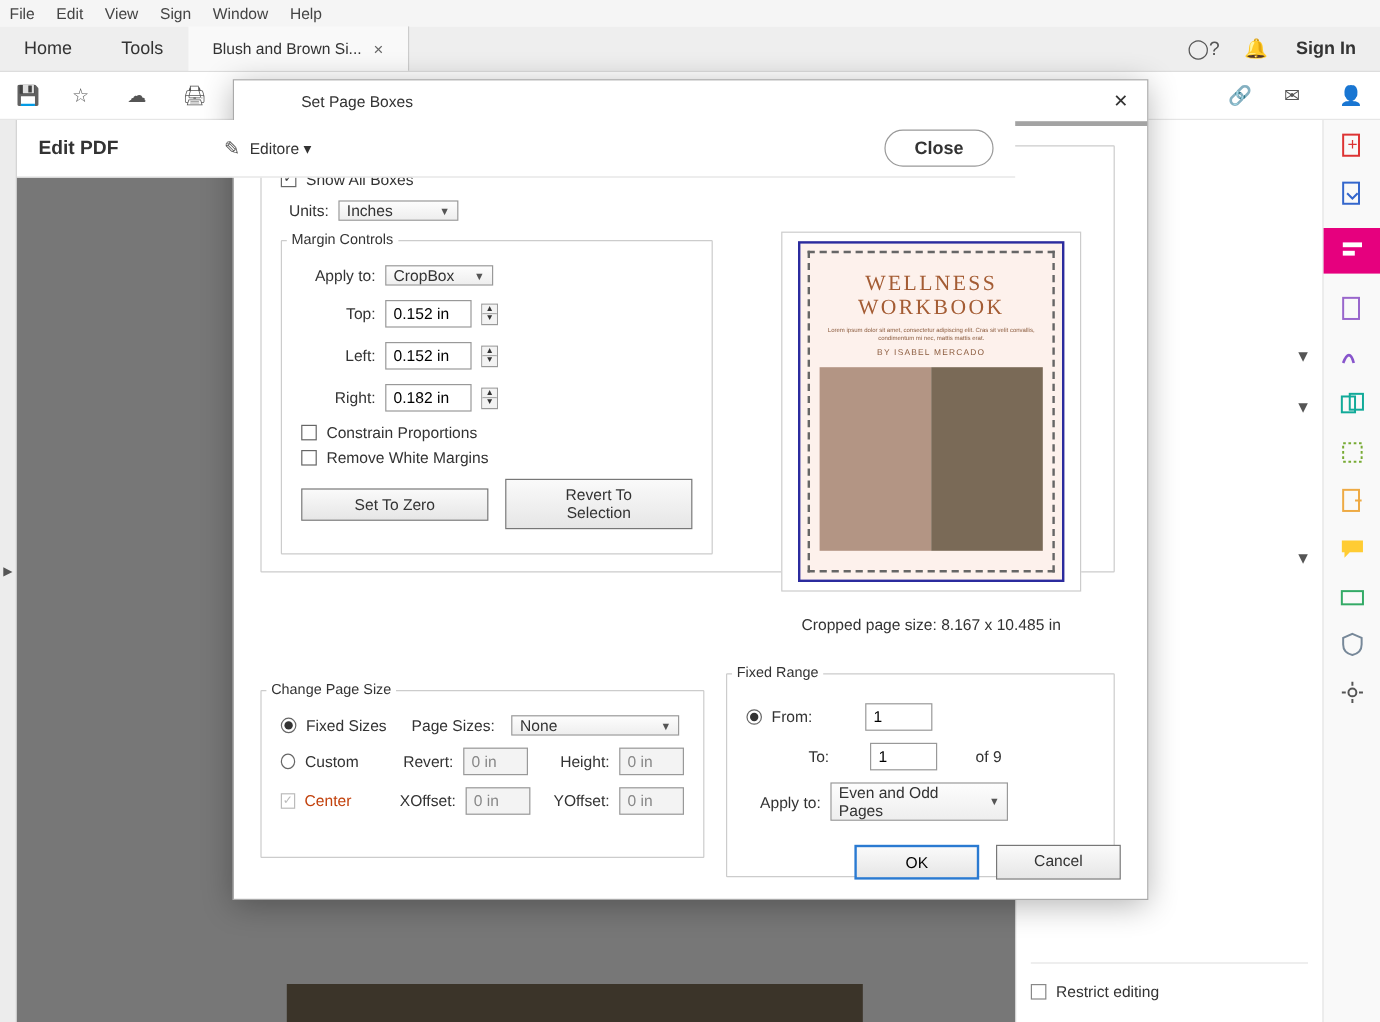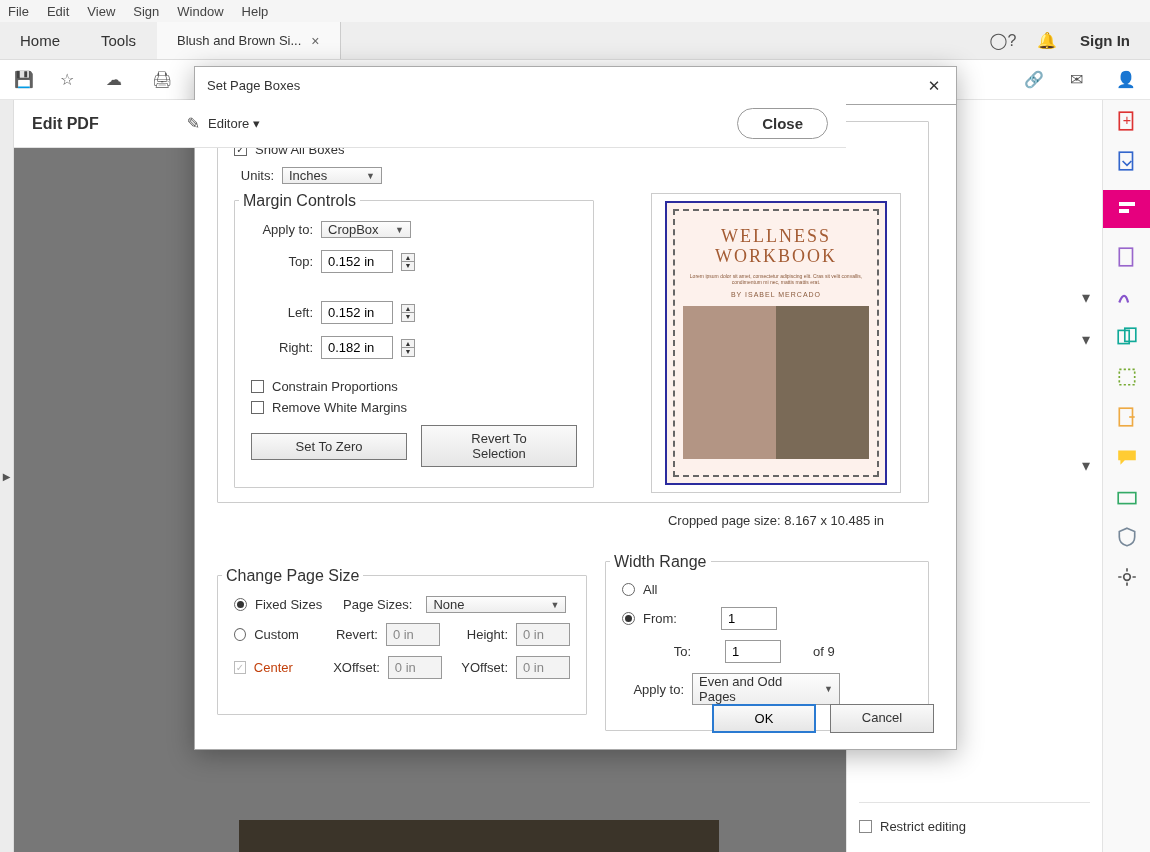--- a/index.html
+++ b/index.html
@@ -43,27 +43,27 @@
 .rightpanel .cb { width:13px; height:13px; border:1px solid #888; }
 
 
 .iconrail { width: 48px; background: #f9f9f9; border-left: 1px solid #e3e3e3; display: flex; flex-direction: column; align-items: center; padding-top: 10px; gap: 18px; }
 .iconrail .rbox { width: 22px; height: 22px; }
 .iconrail .active { background: #e6007e; width:48px; height:38px; display:flex; align-items:center; justify-content:center; }
 
 
 .overlay { position: absolute; inset: 0; }
 .dialog { position: absolute; left: 194px; top: 66px; width: 763px; height: 684px; background: #fff; border: 1px solid #aaa; box-shadow: 0 5px 25px rgba(0,0,0,0.3); }
-.dlg-title { height: 38px; display: flex; align-items: center; padding: 0 12px; border-bottom: 1px solid #a3a3a3; }
+.dlg-title { height: 38px; display: flex; align-items: center; padding: 0 12px; border-bottom: 4px solid #a3a3a3; margin-left: 44px; }
 .dlg-title .t { font-size: 13px; color: #333; }
 .dlg-title .x { margin-left: auto; width: 20px; height: 20px; display: flex; align-items: center; justify-content: center; cursor: pointer; font-size:15px; }
 .dlg-body { padding: 16px 22px; position: relative; height: calc(100% - 38px); }
 
 .groupbox { border: 1px solid #ccc; border-radius: 1px; padding: 14px 16px; position: relative; }
-.grouplabel { font-size: 16px; color: #333; position: absolute; top: -9px; left: 4px; background: #fff; padding: 0 4px; }
+.grouplabel { font-size: 12px; color: #333; position: absolute; top: -9px; left: 4px; background: #fff; padding: 0 4px; }
 
 .fldrow { display: flex; align-items: center; gap: 8px; margin: 6px 0; }
 .fldrow label { text-align: right; color: #333; }
 .input { border: 1px solid #999; background: #fff; padding: 3px 6px; font-size: 13px; }
 .numinput { width: 72px; }
 .spinner { width: 14px; display: inline-flex; flex-direction: column; border:1px solid #999; }
 .spinner .s { height: 8px; display:flex; align-items:center; justify-content:center; font-size:7px; background:#f3f3f3; }
 .spinner .s:first-child{border-bottom:1px solid #999;}
 .select { border: 1px solid #999; background: linear-gradient(#fdfdfd,#eee); padding: 0 6px; display: flex; align-items: center; gap: 6px; }
 .select .arrow { margin-left: auto; font-size: 9px; color: #555; }
@@ -281,38 +281,38 @@
           </div>
 
           <div class="fldrow" style="margin-top:12px;">
             <label style="width:62px;">Top:</label>
             <input class="input numinput" value="0.152 in" style="">
             <div class="spinner">
                 <div class="s">▲</div>
                 <div class="s">▼</div>
               </div>
           </div>
-          <div class="fldrow" style="margin-top:28px;">
+          <div class="fldrow" style="margin-top:12px;">
             <label style="width:62px;">Left:</label>
             <input class="input numinput" value="0.152 in" style="">
             <div class="spinner">
                 <div class="s">▲</div>
                 <div class="s">▼</div>
               </div>
           </div>
           <div class="fldrow" style="margin-top:12px;">
             <label style="width:62px;">Right:</label>
             <input class="input numinput" value="0.182 in" style="">
             <div class="spinner">
                 <div class="s">▲</div>
                 <div class="s">▼</div>
               </div>
           </div>
 
-          <div class="fldrow" style="margin-top:20px;">
+          <div class="fldrow" style="margin-top:10px;">
             <span class="checkbox"></span>
             <span>Constrain Proportions</span>
           </div>
           <div class="fldrow">
             <span class="checkbox"></span>
             <span>Remove White Margins</span>
           </div>
 
           <div class="fldrow" style="margin-top:10px; gap:14px;">
             <div class="btn" style="flex:1;">Set To Zero</div>
@@ -367,26 +367,22 @@
           <span class="checkbox" style="border-color:#bbb;color:#bbb;">✓</span>
           <span style="width:80px;color:#c2410c;">Center</span>
           <label style="width:50px;">XOffset:</label>
           <input class="input" style="width: 54px; background: rgb(243, 243, 243); color: rgb(136, 136, 136);" disabled="" value="0 in">
           <label style="width:54px;margin-left:10px;">YOffset:</label>
           <input class="input" style="width: 54px; background: rgb(243, 243, 243); color: rgb(136, 136, 136);" disabled="" value="0 in">
         </div>
       </div>
 
       <div class="groupbox" style="position:absolute; left:410px; top:456px; width:324px; height:170px;">
-        <div class="grouplabel">Width Range</div>
-
-        <div class="fldrow">
-          <span class="radio"></span>
-          <span>All</span>
-        </div>
+        <div class="grouplabel">Fixed Range</div>
+
         <div class="fldrow" style="margin-top:10px;">
           <span class="radio">
               <span class="dot"></span>
             </span>
           <span style="width:44px;">From:</span>
           <input class="input" style="width: 56px; margin-left: 26px;" value="1">
         </div>
         <div class="fldrow" style="margin-top:10px;">
           <span style="width:17px;"></span>
           <label style="width:44px;">To:</label>

